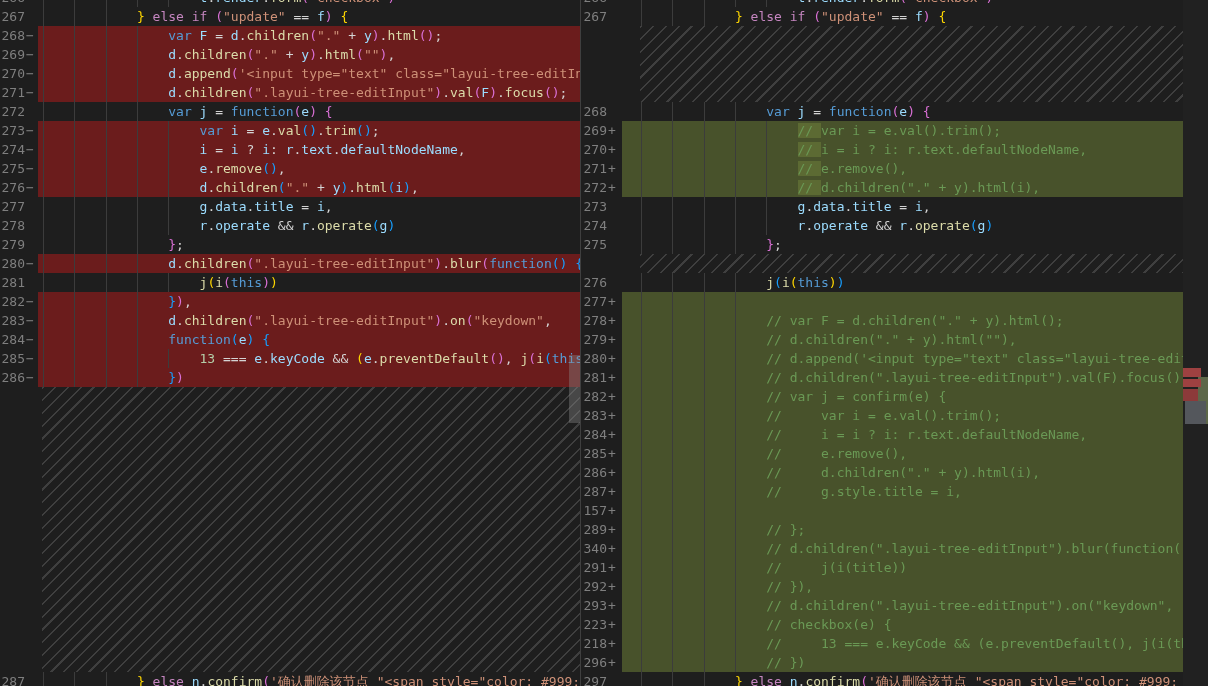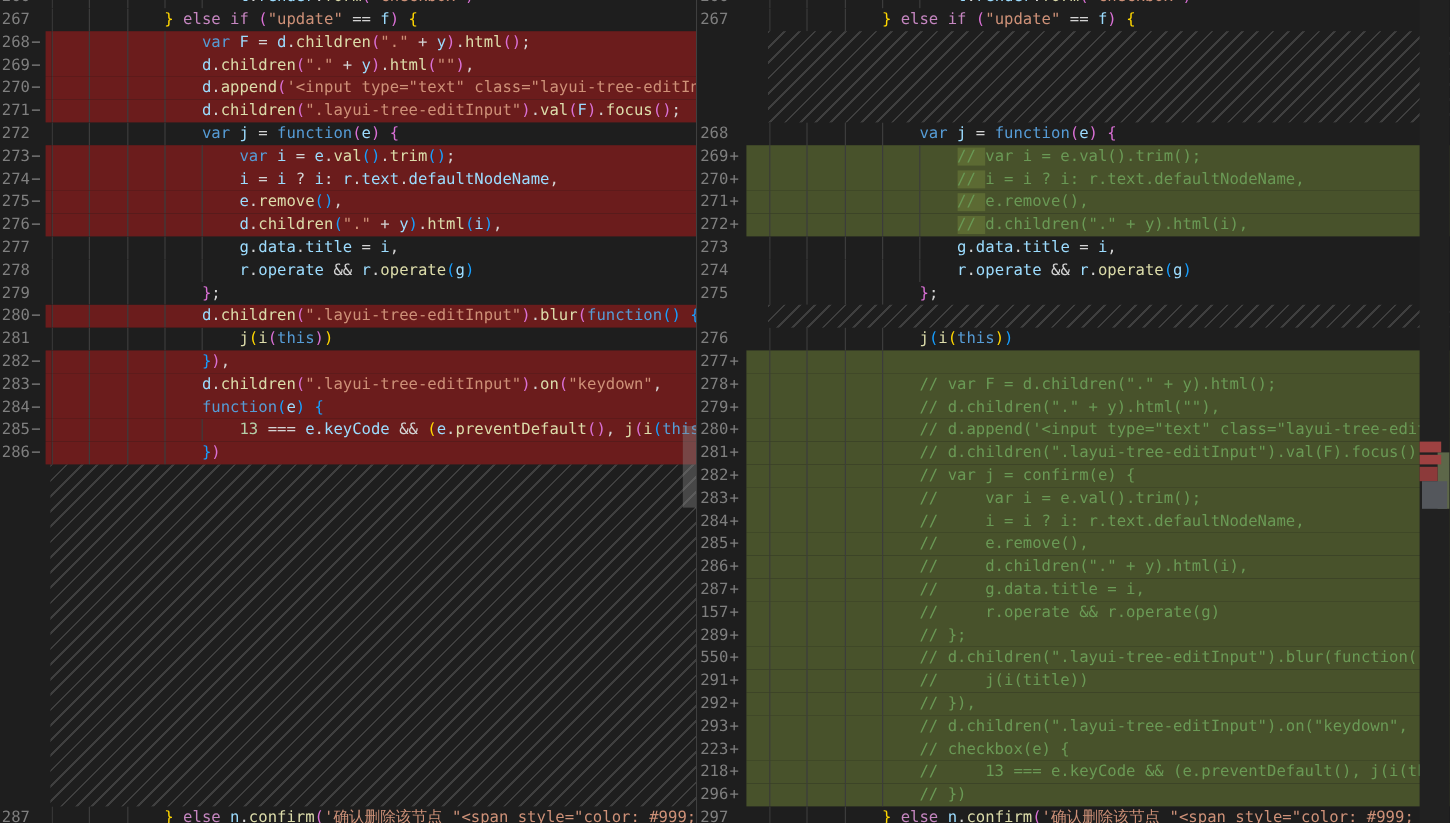--- a/index.html
+++ b/index.html
@@ -86,24 +86,24 @@
         <div class="row added"><span class="num">277</span><span class="sign">+</span><span class="sp"></span><span class="code"><i class="g" style="left: 0px;"></i><i class="g" style="left: 31px;"></i><i class="g" style="left: 63px;"></i><i class="g" style="left: 94px;"></i>                </span></div>
         <div class="row added"><span class="num">278</span><span class="sign">+</span><span class="sp"></span><span class="code"><i class="g" style="left: 0px;"></i><i class="g" style="left: 31px;"></i><i class="g" style="left: 63px;"></i><i class="g" style="left: 94px;"></i>                <span class="tok com">// var F = d.children("." + y).html();</span></span></div>
         <div class="row added"><span class="num">279</span><span class="sign">+</span><span class="sp"></span><span class="code"><i class="g" style="left: 0px;"></i><i class="g" style="left: 31px;"></i><i class="g" style="left: 63px;"></i><i class="g" style="left: 94px;"></i>                <span class="tok com">// d.children("." + y).html(""),</span></span></div>
         <div class="row added"><span class="num">280</span><span class="sign">+</span><span class="sp"></span><span class="code"><i class="g" style="left: 0px;"></i><i class="g" style="left: 31px;"></i><i class="g" style="left: 63px;"></i><i class="g" style="left: 94px;"></i>                <span class="tok com">// d.append('&lt;input type="text" class="layui-tree-edit</span></span></div>
         <div class="row added"><span class="num">281</span><span class="sign">+</span><span class="sp"></span><span class="code"><i class="g" style="left: 0px;"></i><i class="g" style="left: 31px;"></i><i class="g" style="left: 63px;"></i><i class="g" style="left: 94px;"></i>                <span class="tok com">// d.children(".layui-tree-editInput").val(F).focus();</span></span></div>
         <div class="row added"><span class="num">282</span><span class="sign">+</span><span class="sp"></span><span class="code"><i class="g" style="left: 0px;"></i><i class="g" style="left: 31px;"></i><i class="g" style="left: 63px;"></i><i class="g" style="left: 94px;"></i>                <span class="tok com">// var j = confirm(e) {</span></span></div>
         <div class="row added"><span class="num">283</span><span class="sign">+</span><span class="sp"></span><span class="code"><i class="g" style="left: 0px;"></i><i class="g" style="left: 31px;"></i><i class="g" style="left: 63px;"></i><i class="g" style="left: 94px;"></i>                <span class="tok com">//     var i = e.val().trim();</span></span></div>
         <div class="row added"><span class="num">284</span><span class="sign">+</span><span class="sp"></span><span class="code"><i class="g" style="left: 0px;"></i><i class="g" style="left: 31px;"></i><i class="g" style="left: 63px;"></i><i class="g" style="left: 94px;"></i>                <span class="tok com">//     i = i ? i: r.text.defaultNodeName,</span></span></div>
         <div class="row added"><span class="num">285</span><span class="sign">+</span><span class="sp"></span><span class="code"><i class="g" style="left: 0px;"></i><i class="g" style="left: 31px;"></i><i class="g" style="left: 63px;"></i><i class="g" style="left: 94px;"></i>                <span class="tok com">//     e.remove(),</span></span></div>
         <div class="row added"><span class="num">286</span><span class="sign">+</span><span class="sp"></span><span class="code"><i class="g" style="left: 0px;"></i><i class="g" style="left: 31px;"></i><i class="g" style="left: 63px;"></i><i class="g" style="left: 94px;"></i>                <span class="tok com">//     d.children("." + y).html(i),</span></span></div>
-        <div class="row added"><span class="num">287</span><span class="sign">+</span><span class="sp"></span><span class="code"><i class="g" style="left: 0px;"></i><i class="g" style="left: 31px;"></i><i class="g" style="left: 63px;"></i><i class="g" style="left: 94px;"></i>                <span class="tok com">//     g.data.title = i,</span></span></div>
-        <div class="row added"><span class="num">157</span><span class="sign">+</span><span class="sp"></span><span class="code"><i class="g" style="left: 0px;"></i><i class="g" style="left: 31px;"></i><i class="g" style="left: 63px;"></i><i class="g" style="left: 94px;"></i>                <span class="tok com">//     r.operate &amp;&amp; r.operate(g)</span></span></div>
+        <div class="row added"><span class="num">287</span><span class="sign">+</span><span class="sp"></span><span class="code"><i class="g" style="left: 0px;"></i><i class="g" style="left: 31px;"></i><i class="g" style="left: 63px;"></i><i class="g" style="left: 94px;"></i>                <span class="tok com">//     g.style.title = i,</span></span></div>
+        <div class="row added"><span class="num">157</span><span class="sign">+</span><span class="sp"></span><span class="code"><i class="g" style="left: 0px;"></i><i class="g" style="left: 31px;"></i><i class="g" style="left: 63px;"></i><i class="g" style="left: 94px;"></i>                </span></div>
         <div class="row added"><span class="num">289</span><span class="sign">+</span><span class="sp"></span><span class="code"><i class="g" style="left: 0px;"></i><i class="g" style="left: 31px;"></i><i class="g" style="left: 63px;"></i><i class="g" style="left: 94px;"></i>                <span class="tok com">// };</span></span></div>
-        <div class="row added"><span class="num">550</span><span class="sign">+</span><span class="sp"></span><span class="code"><i class="g" style="left: 0px;"></i><i class="g" style="left: 31px;"></i><i class="g" style="left: 63px;"></i><i class="g" style="left: 94px;"></i>                <span class="tok com">// d.children(".layui-tree-editInput").blur(function()</span></span></div>
+        <div class="row added"><span class="num">340</span><span class="sign">+</span><span class="sp"></span><span class="code"><i class="g" style="left: 0px;"></i><i class="g" style="left: 31px;"></i><i class="g" style="left: 63px;"></i><i class="g" style="left: 94px;"></i>                <span class="tok com">// d.children(".layui-tree-editInput").blur(function()</span></span></div>
         <div class="row added"><span class="num">291</span><span class="sign">+</span><span class="sp"></span><span class="code"><i class="g" style="left: 0px;"></i><i class="g" style="left: 31px;"></i><i class="g" style="left: 63px;"></i><i class="g" style="left: 94px;"></i>                <span class="tok com">//     j(i(title))</span></span></div>
         <div class="row added"><span class="num">292</span><span class="sign">+</span><span class="sp"></span><span class="code"><i class="g" style="left: 0px;"></i><i class="g" style="left: 31px;"></i><i class="g" style="left: 63px;"></i><i class="g" style="left: 94px;"></i>                <span class="tok com">// }),</span></span></div>
         <div class="row added"><span class="num">293</span><span class="sign">+</span><span class="sp"></span><span class="code"><i class="g" style="left: 0px;"></i><i class="g" style="left: 31px;"></i><i class="g" style="left: 63px;"></i><i class="g" style="left: 94px;"></i>                <span class="tok com">// d.children(".layui-tree-editInput").on("keydown",</span></span></div>
         <div class="row added"><span class="num">223</span><span class="sign">+</span><span class="sp"></span><span class="code"><i class="g" style="left: 0px;"></i><i class="g" style="left: 31px;"></i><i class="g" style="left: 63px;"></i><i class="g" style="left: 94px;"></i>                <span class="tok com">// checkbox(e) {</span></span></div>
         <div class="row added"><span class="num">218</span><span class="sign">+</span><span class="sp"></span><span class="code"><i class="g" style="left: 0px;"></i><i class="g" style="left: 31px;"></i><i class="g" style="left: 63px;"></i><i class="g" style="left: 94px;"></i>                <span class="tok com">//     13 === e.keyCode &amp;&amp; (e.preventDefault(), j(i(th</span></span></div>
         <div class="row added"><span class="num">296</span><span class="sign">+</span><span class="sp"></span><span class="code"><i class="g" style="left: 0px;"></i><i class="g" style="left: 31px;"></i><i class="g" style="left: 63px;"></i><i class="g" style="left: 94px;"></i>                <span class="tok com">// })</span></span></div>
         <div class="row normal"><span class="num">297</span><span class="sign"></span><span class="sp"></span><span class="code"><i class="g" style="left: 0px;"></i><i class="g" style="left: 31px;"></i><i class="g" style="left: 63px;"></i>            <span class="tok b1">}</span><span class="tok pun"> </span><span class="tok ctrl">else</span><span class="tok pun"> </span><span class="tok id">n</span><span class="tok pun">.</span><span class="tok fn">confirm</span><span class="tok b2">(</span><span class="tok str">'确认删除该节点 "&lt;span style="color: #999;</span></span></div>
       </div>
     <div class="minimap">
         <div class="mmark" style="left: 15px; top: 377px; width: 10px; height: 47px; background: rgb(93, 103, 73);"></div>

